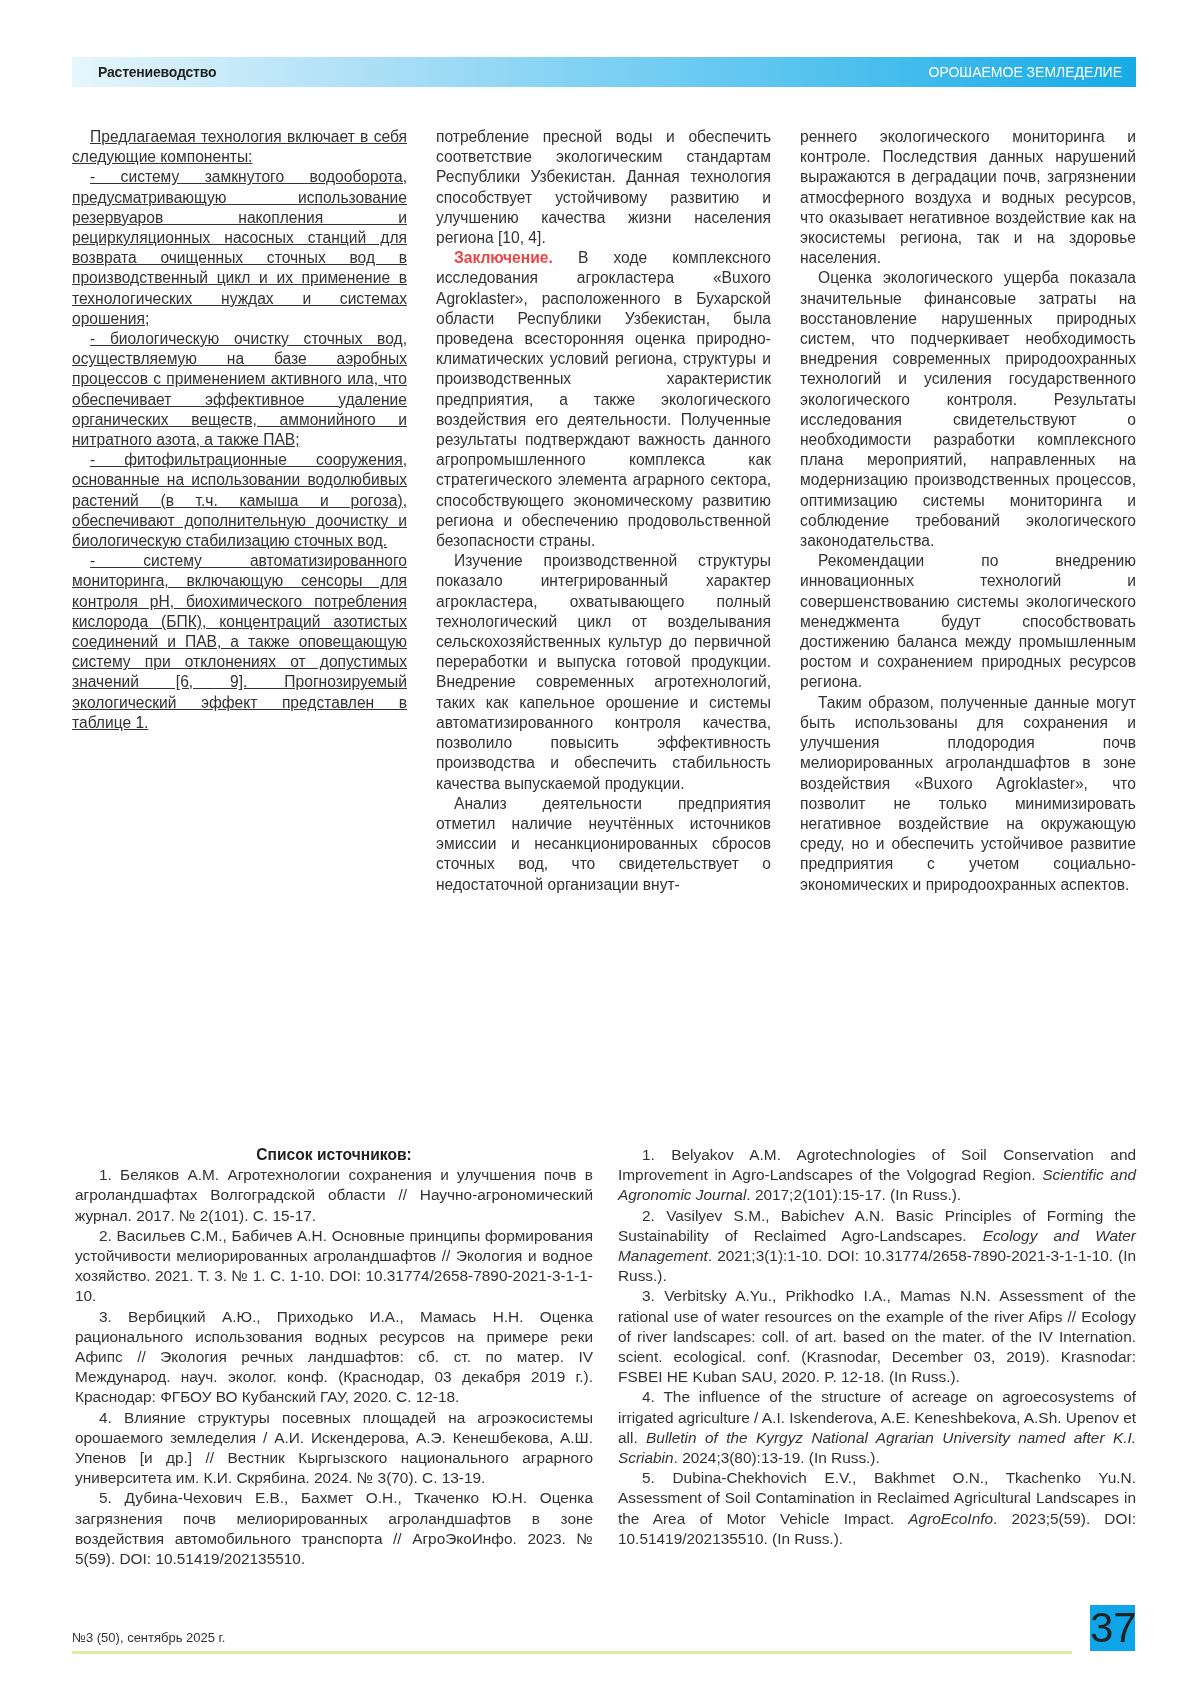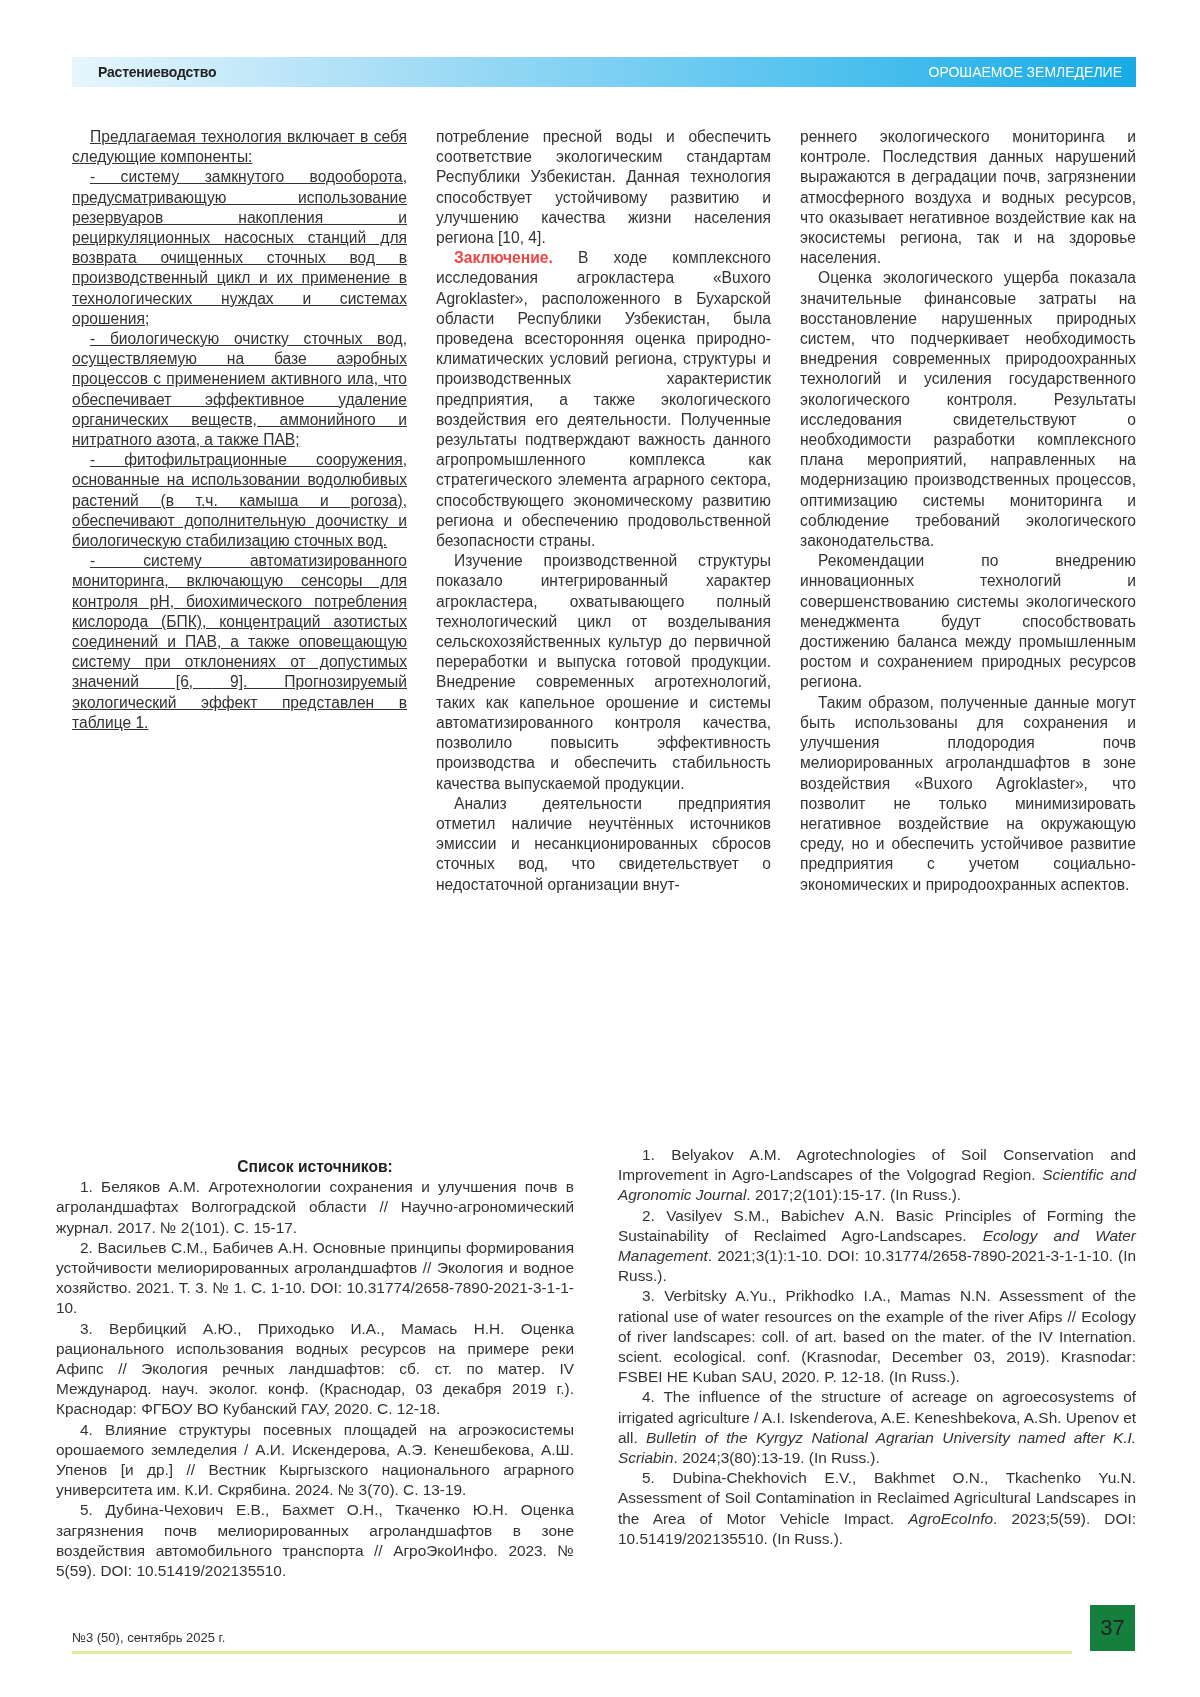--- a/index.html
+++ b/index.html
@@ -13,30 +13,30 @@
 
   .col { position:absolute; top:127px; font-size:15.6px; line-height:20.2px; text-align:justify; }
   .col p { margin:0; text-indent:18px; }
   .col p.noindent { text-indent:0; }
   .col1 { left:72px; width:335px;text-decoration:underline; }
   .col2 { left:436px; width:335px; }
   .col3 { left:800px; width:336px; }
   .bold { font-weight:bold; color:#ef4444; }
 
   .refs { position:absolute; top:1145px; font-size:15.4px; line-height:20.2px; text-align:justify; }
-  .refs-ru { left:56px; width:518px;margin-top:12px; }
+  .refs-ru { left:75px; width:518px; }
   .refs-en { left:618px; width:518px; }
   .refs h3 { margin:0; font-size:15.6px; font-weight:bold; text-align:center; color:#222; }
   .refs p { margin:0; text-indent:24px; }
   .refs i { font-style:italic; }
 
   .footer-issue { position:absolute; left:72px; top:1630px; font-size:13px; color:#333; }
   .footer-line { position:absolute; left:72px; top:1651px; width:1000px; height:3px; background:#dcec9e; }
-  .page-num { position:absolute; left:1090px; top:1605px; width:45px; height:46px; background:#15803d;
-    font-size:22px; line-height:46px; text-align:center; color:#222; }
+  .page-num { position:absolute; left:1090px; top:1605px; width:45px; height:46px; background:#0ea5e9;
+    font-size:42px; line-height:46px; text-align:center; color:#222; }
 </style>
 </head>
 <body>
 
 <div class="header-bar">
   <span class="header-left">Растениеводство</span>
   <span class="header-right">ОРОШАЕМОЕ ЗЕМЛЕДЕЛИЕ</span>
 </div>
 
 <div class="col col1">

